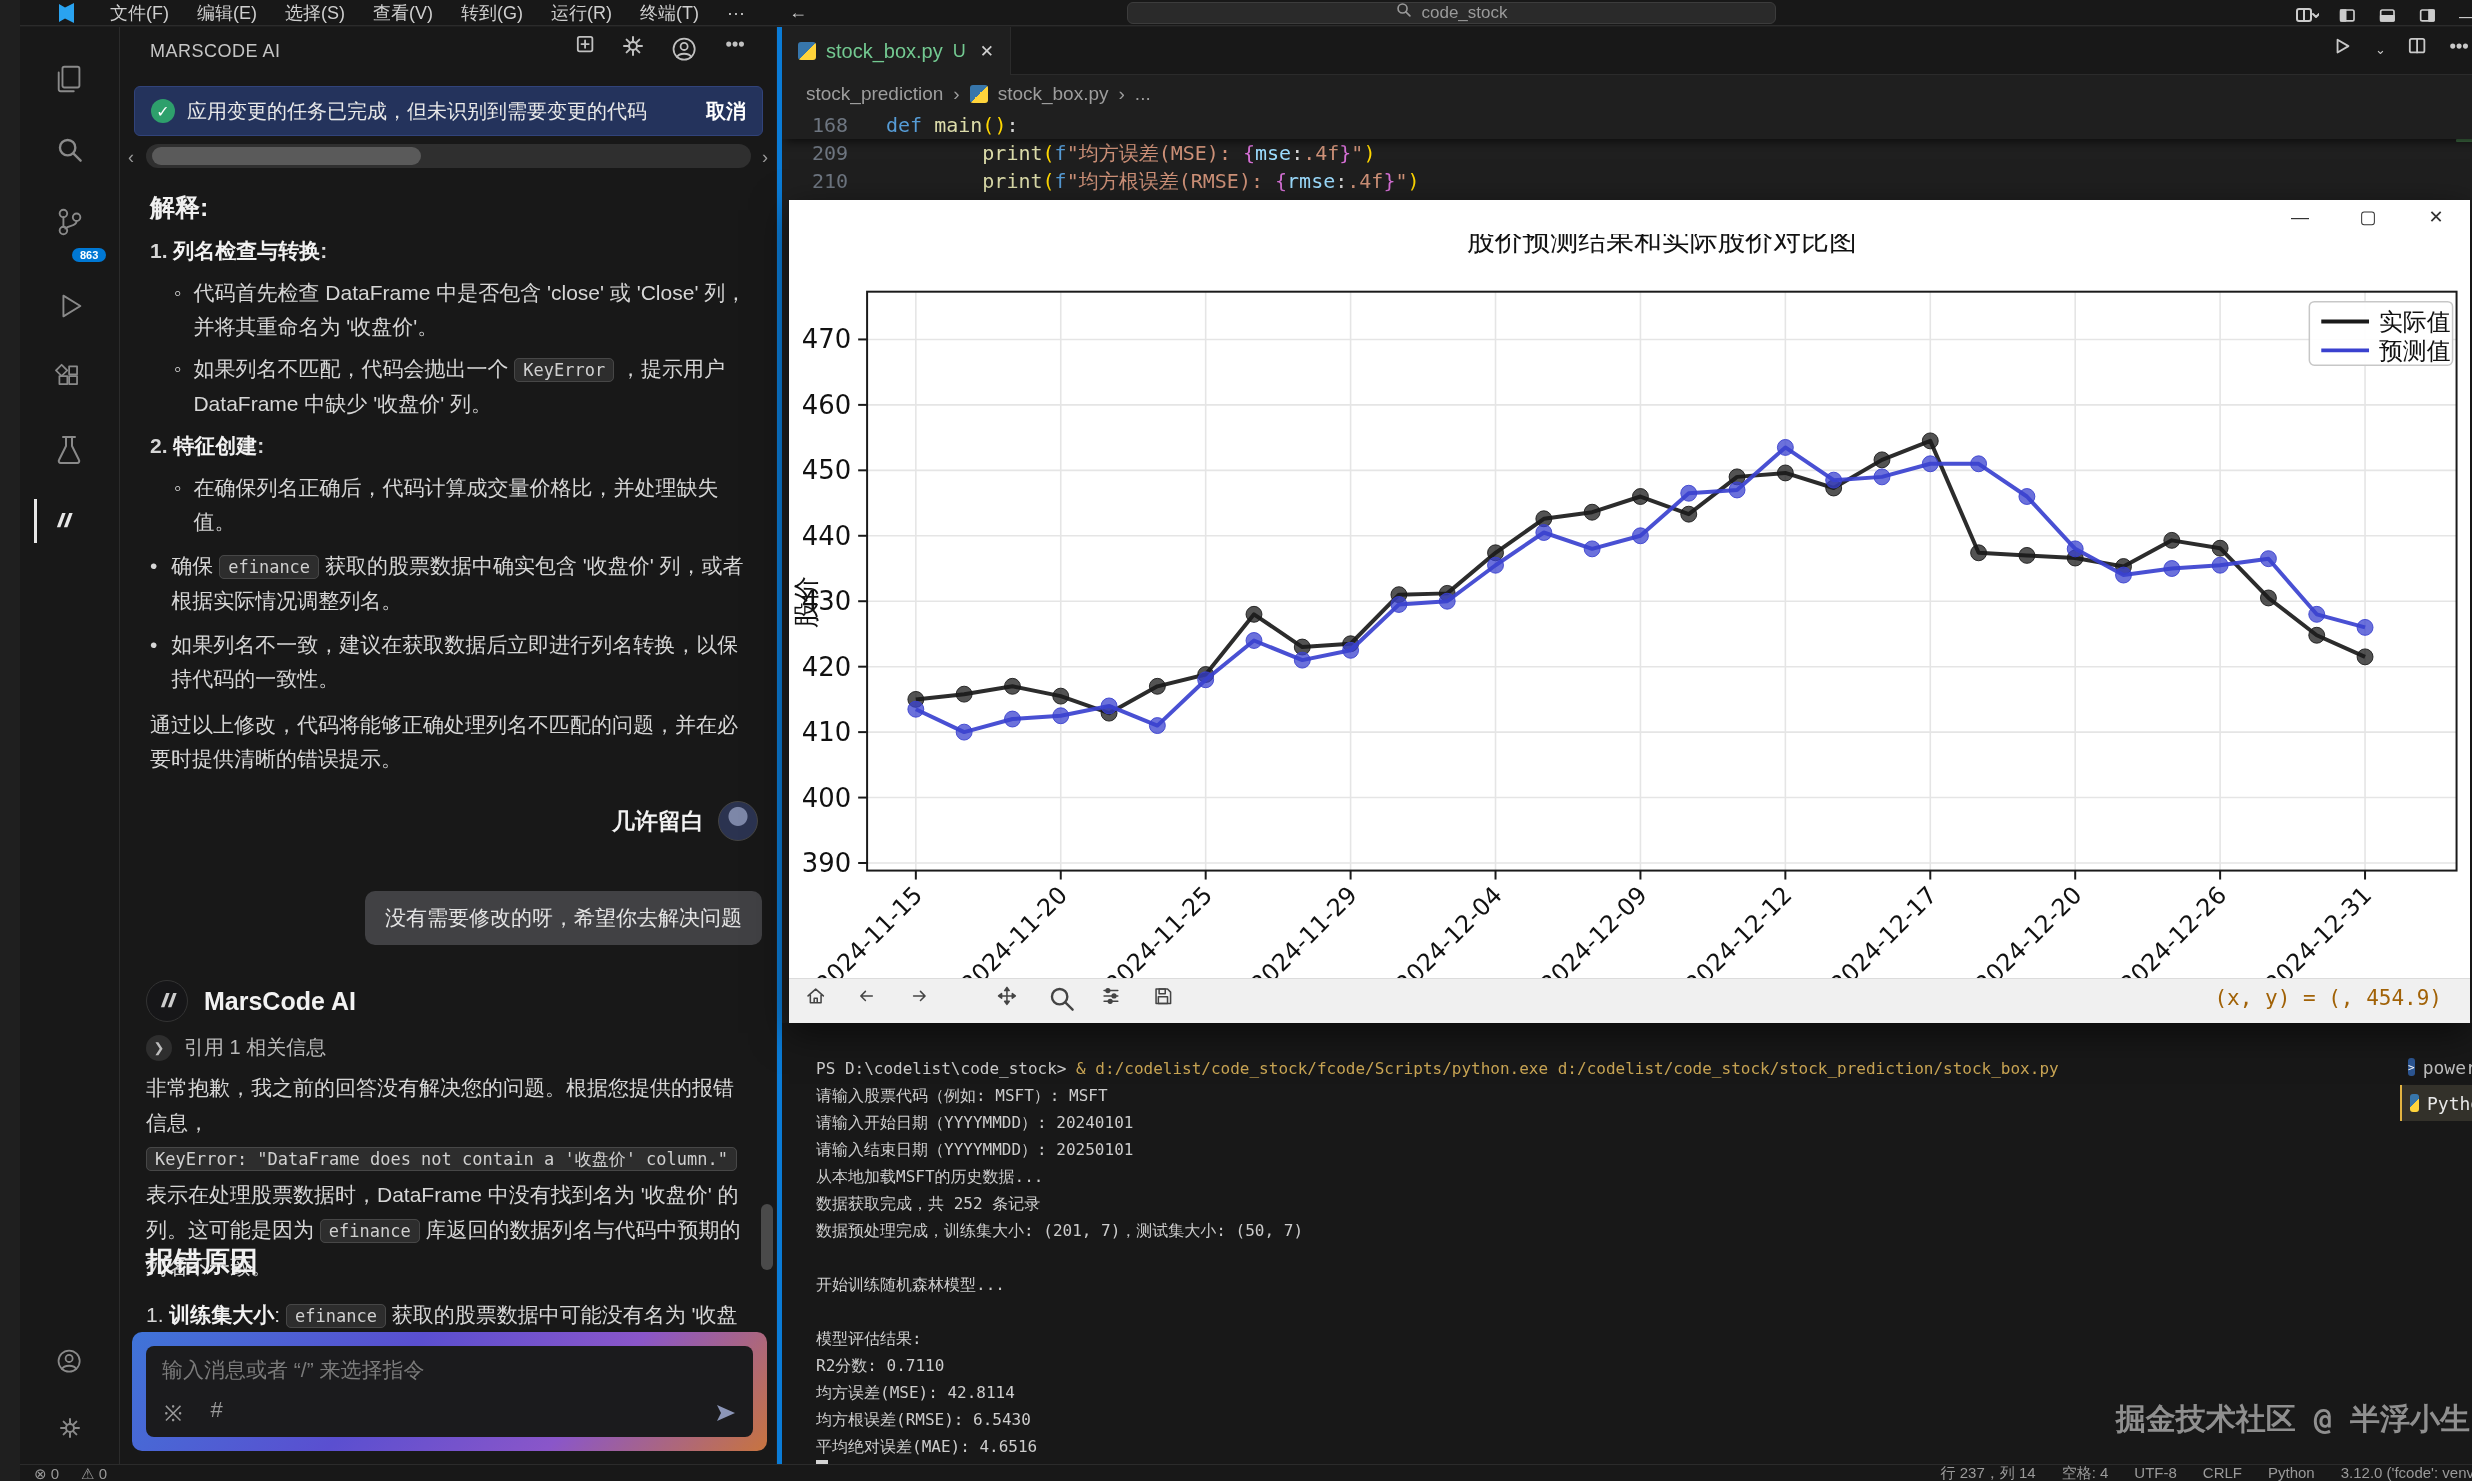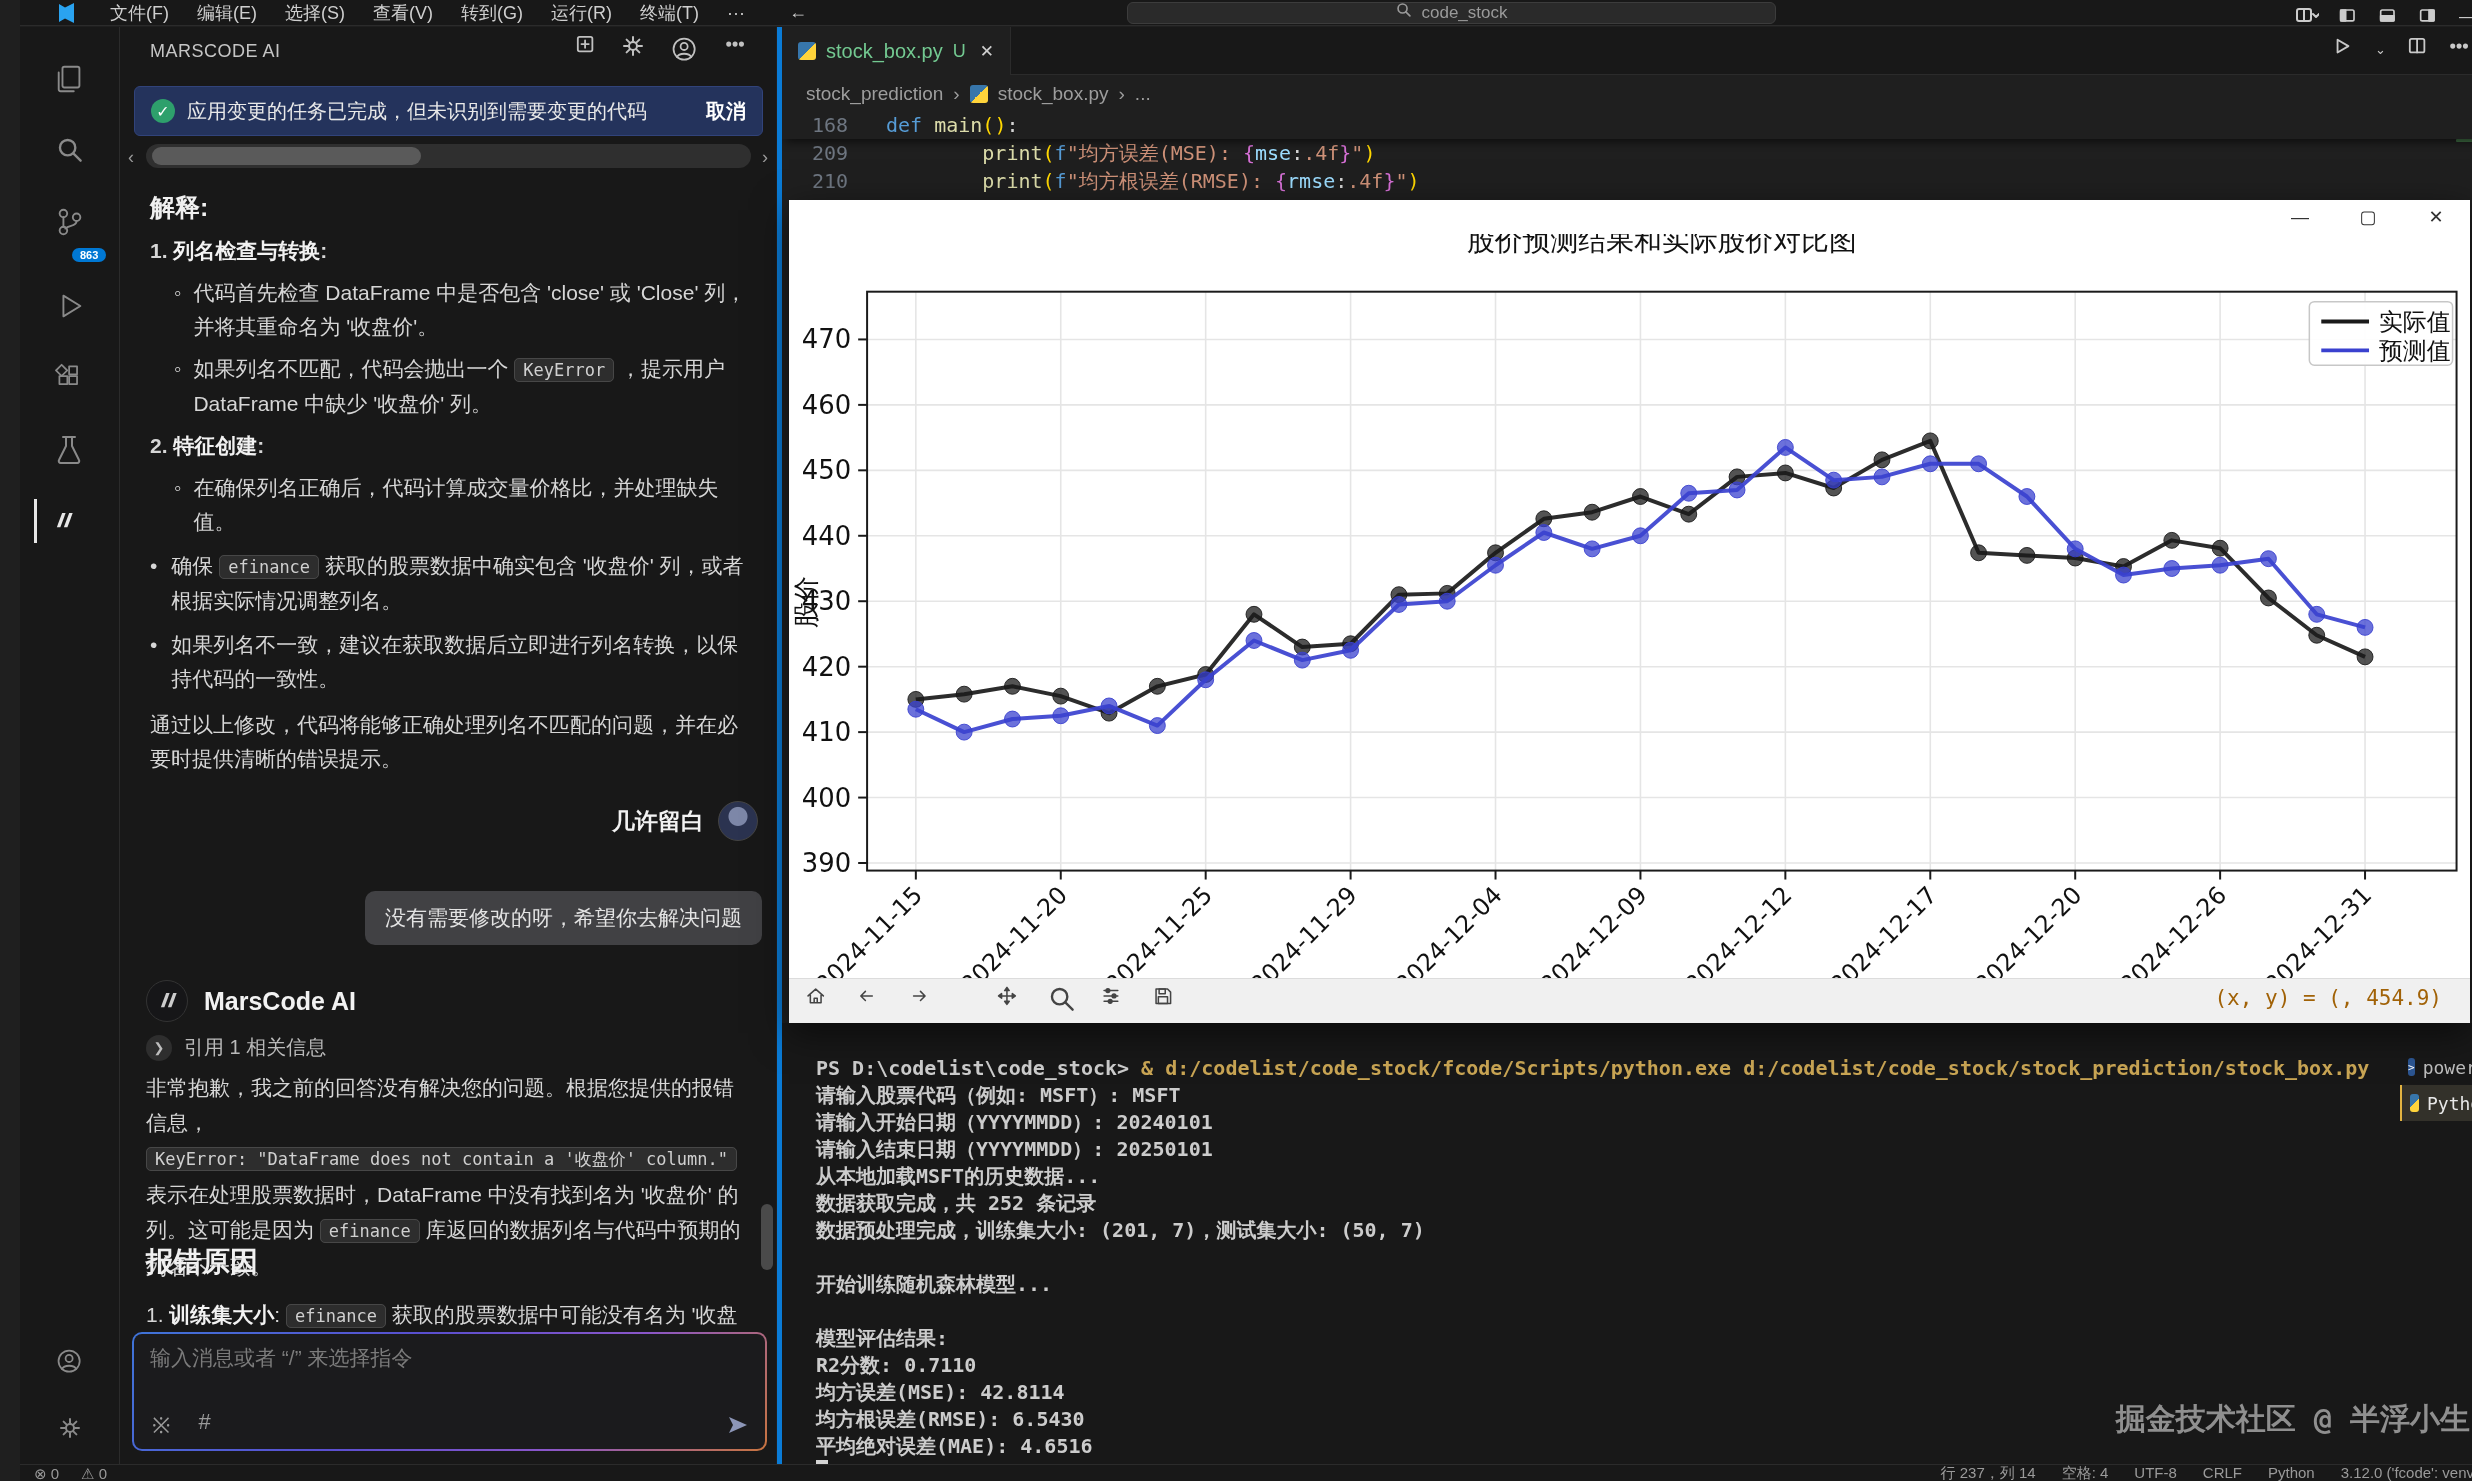--- a/index.html
+++ b/index.html
@@ -48,21 +48,21 @@
   .avatar { width:40px; height:40px; border-radius:50%; background:radial-gradient(circle at 50% 38%, #7d87a8 0 9px, #2b3350 10px); border:1px solid #444; }
   .bubble { position:absolute; right:14px; top:864px; background:#414144; border-radius:10px; padding:13px 20px; font-size:21px; color:#e3e3e3; white-space:nowrap; }
   .mc-row { position:absolute; left:26px; top:953px; display:flex; align-items:center; gap:16px; }
   .mc-logo { width:42px; height:42px; border-radius:50%; background:#161618; border:1px solid #333; display:flex; align-items:center; justify-content:center; }
   .mc-name { font-size:25px; font-weight:bold; color:#f2f2f2; }
   .ref-row { position:absolute; left:26px; top:1007px; display:flex; align-items:center; gap:12px; color:#b9b9b9; font-size:20px; }
   .ref-chev { width:26px; height:26px; border-radius:50%; background:#2e2e2e; color:#bdbdbd; font-size:13px; display:flex; align-items:center; justify-content:center; }
   .assistant-msg { position:absolute; left:26px; top:1043px; width:603px; font-size:21px; line-height:35px; color:#d6d6d6; }
   .err-h { position:absolute; left:26px; top:1216px; font-size:28px; font-weight:bold; color:#f0f0f0; }
   .err-item { position:absolute; left:26px; top:1274px; width:603px; font-size:21px; color:#d6d6d6; }
-  .inputbox { position:absolute; left:12px; top:1305px; width:635px; height:119px; border-radius:10px; padding:2px;
+  .inputbox { position:absolute; left:12px; top:1305px; width:635px; height:119px; border-radius:10px; padding:14px;
     background:linear-gradient(130deg,#3f74d8, #5a4fd0 40%, #8a56c9 70%, #c8743f); }
   .inputbox .inner { width:100%; height:100%; border-radius:8px; background:#1b1b1d; position:relative; }
   .inputbox textarea { position:absolute; left:16px; top:10px; width:587px; height:56px; background:transparent; border:none; resize:none; outline:none;
     font-family:"Liberation Sans",sans-serif; font-size:21px; color:#e0e0e0; }
   .inputbox textarea::placeholder { color:#7b7b7b; }
   .input-icons { position:absolute; left:18px; bottom:10px; display:flex; gap:28px; color:#9a9a9a; font-size:22px; }
   .send { position:absolute; right:16px; bottom:8px; color:#8c96b8; }
   .v-scroll { left:741px; top:1204px; width:12px; height:66px; background:#4a4a4a; border-radius:6px; }
   
   .blue-border { left:757px; top:27px; width:5px; height:1437px; background:#0a7bd6; z-index:5; }
@@ -77,21 +77,21 @@
   .code-area { position:absolute; left:0; top:84px; width:100%; font-family:"DejaVu Sans Mono", monospace; font-size:20px; }
   .code-line { height:28px; line-height:28px; display:flex; white-space:pre; }
   .lnum { width:66px; text-align:right; color:#6e7681; flex:0 0 auto; }
   .lcode { padding-left:38px; }
   .sticky { background:#1f1f1f; box-shadow:0 7px 8px -4px rgba(0,0,0,.55); position:relative; z-index:2; }
   .c-kw{color:#569cd6}.c-fn{color:#dcdcaa}.c-str{color:#ce9178}.c-var{color:#9cdcfe}.c-gold{color:#ffd700}.c-pink{color:#d670d6}.c-p{color:#d4d4d4}
   .minimap { left:2416px; top:111px; width:42px; height:104px; }
   .minimap div { height:3px; margin:3px 0; border-radius:1px; }
   
   .terminal { left:762px; top:1023px; width:1710px; height:441px; background:#181818; font-family:"DejaVu Sans Mono", monospace; }
-  .term-lines { position:absolute; left:34px; top:32px; font-size:20px; line-height:27px; color:#cccccc; white-space:pre;font-weight:bold; }
+  .term-lines { position:absolute; left:34px; top:32px; font-size:16px; line-height:27px; color:#cccccc; white-space:pre; }
   .t-g { color:#c9a554; } .t-p { color:#cccccc; }
   .cursor { position:absolute; left:34px; width:12px; height:24px; background:#d4d4d4; }
   .term-tabs { position:absolute; right:0; top:26px; width:92px; }
   .term-tab { height:36px; display:flex; align-items:center; gap:8px; padding-left:8px; font-size:18px; color:#bdbdbd; }
   .term-tab.active { background:#33312a; border-left:2px solid #e2b341; color:#e8e8e8; }
   .ps-chip { width:18px; height:18px; background:#2c5591; border-radius:3px; color:#fff; font-size:11px; display:flex; align-items:center; justify-content:center; font-family:"DejaVu Sans Mono",monospace; }
   .py-chip { width:18px; height:18px; border-radius:3px; background:linear-gradient(135deg,#3776ab 50%,#ffd43b 50%); }
   .watermark { position:absolute; right:22px; bottom:24px; font-size:30px; font-weight:bold; color:#8f8f8f; }
   
   .statusbar { left:0; top:1464px; width:2473px; height:18px; background:#181818; border-top:1px solid #2b2b2b;

